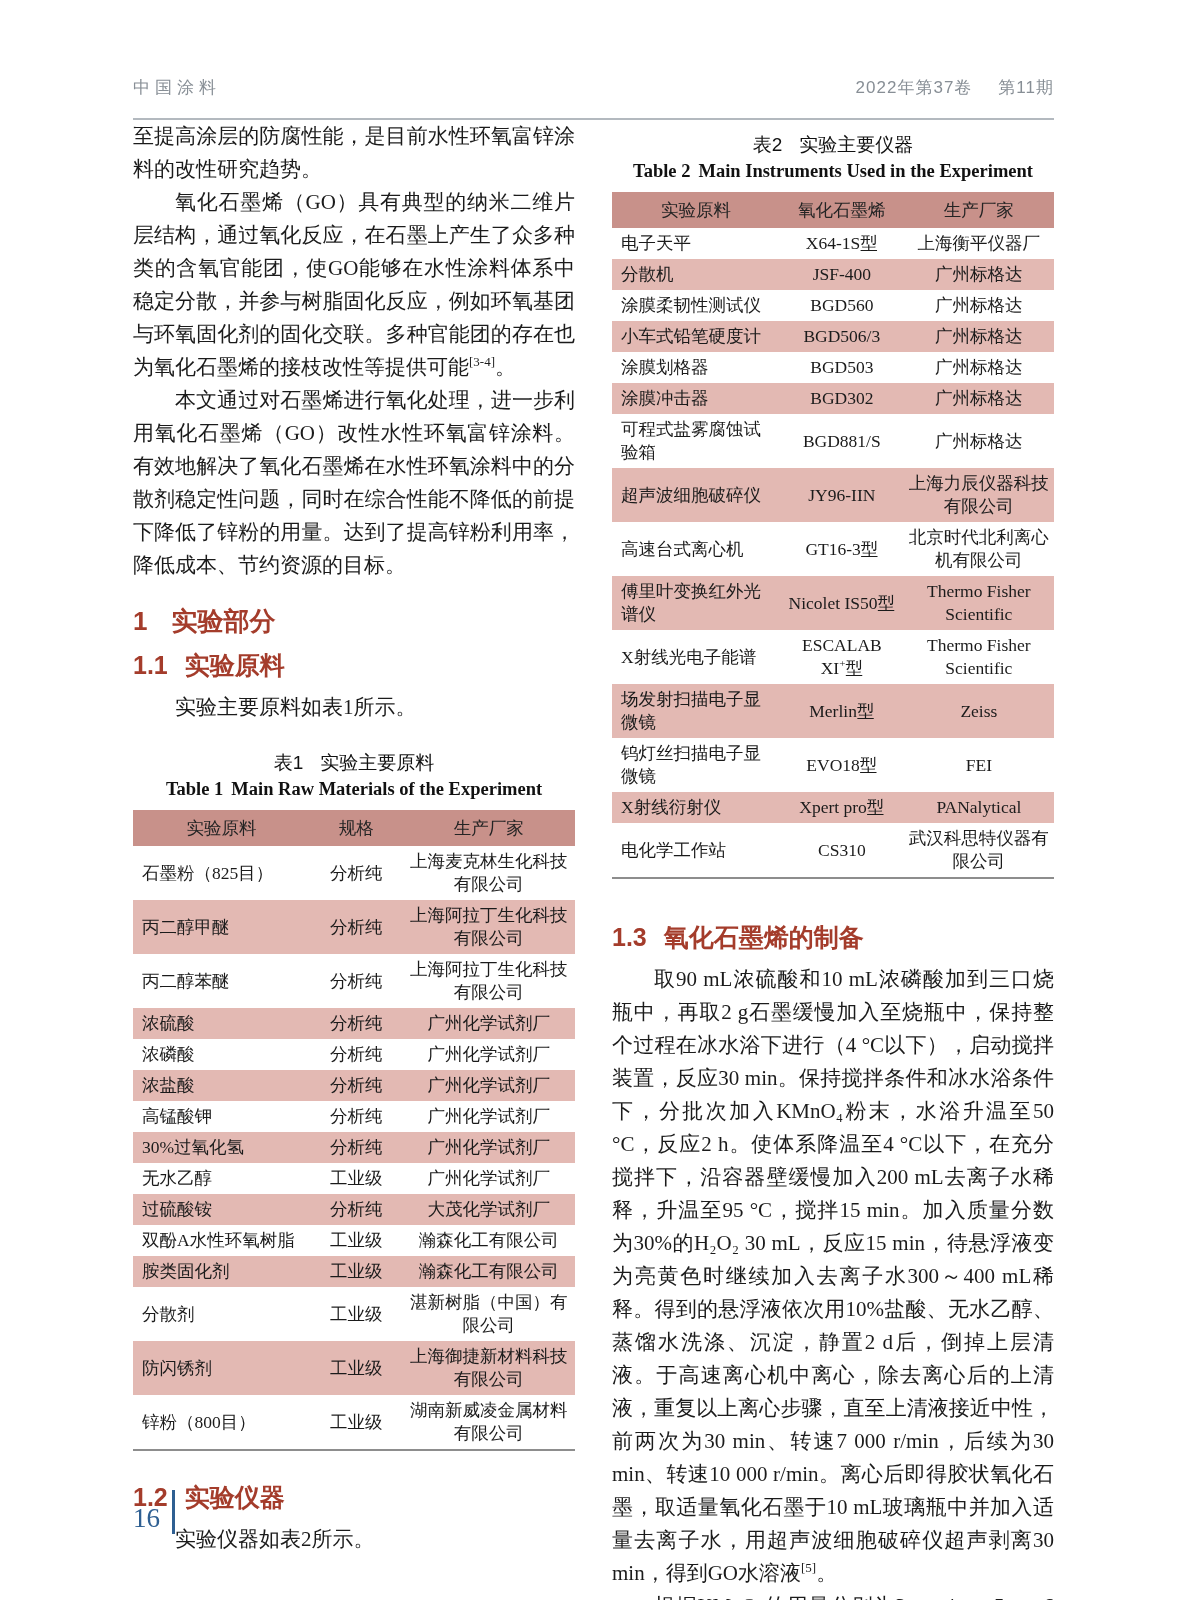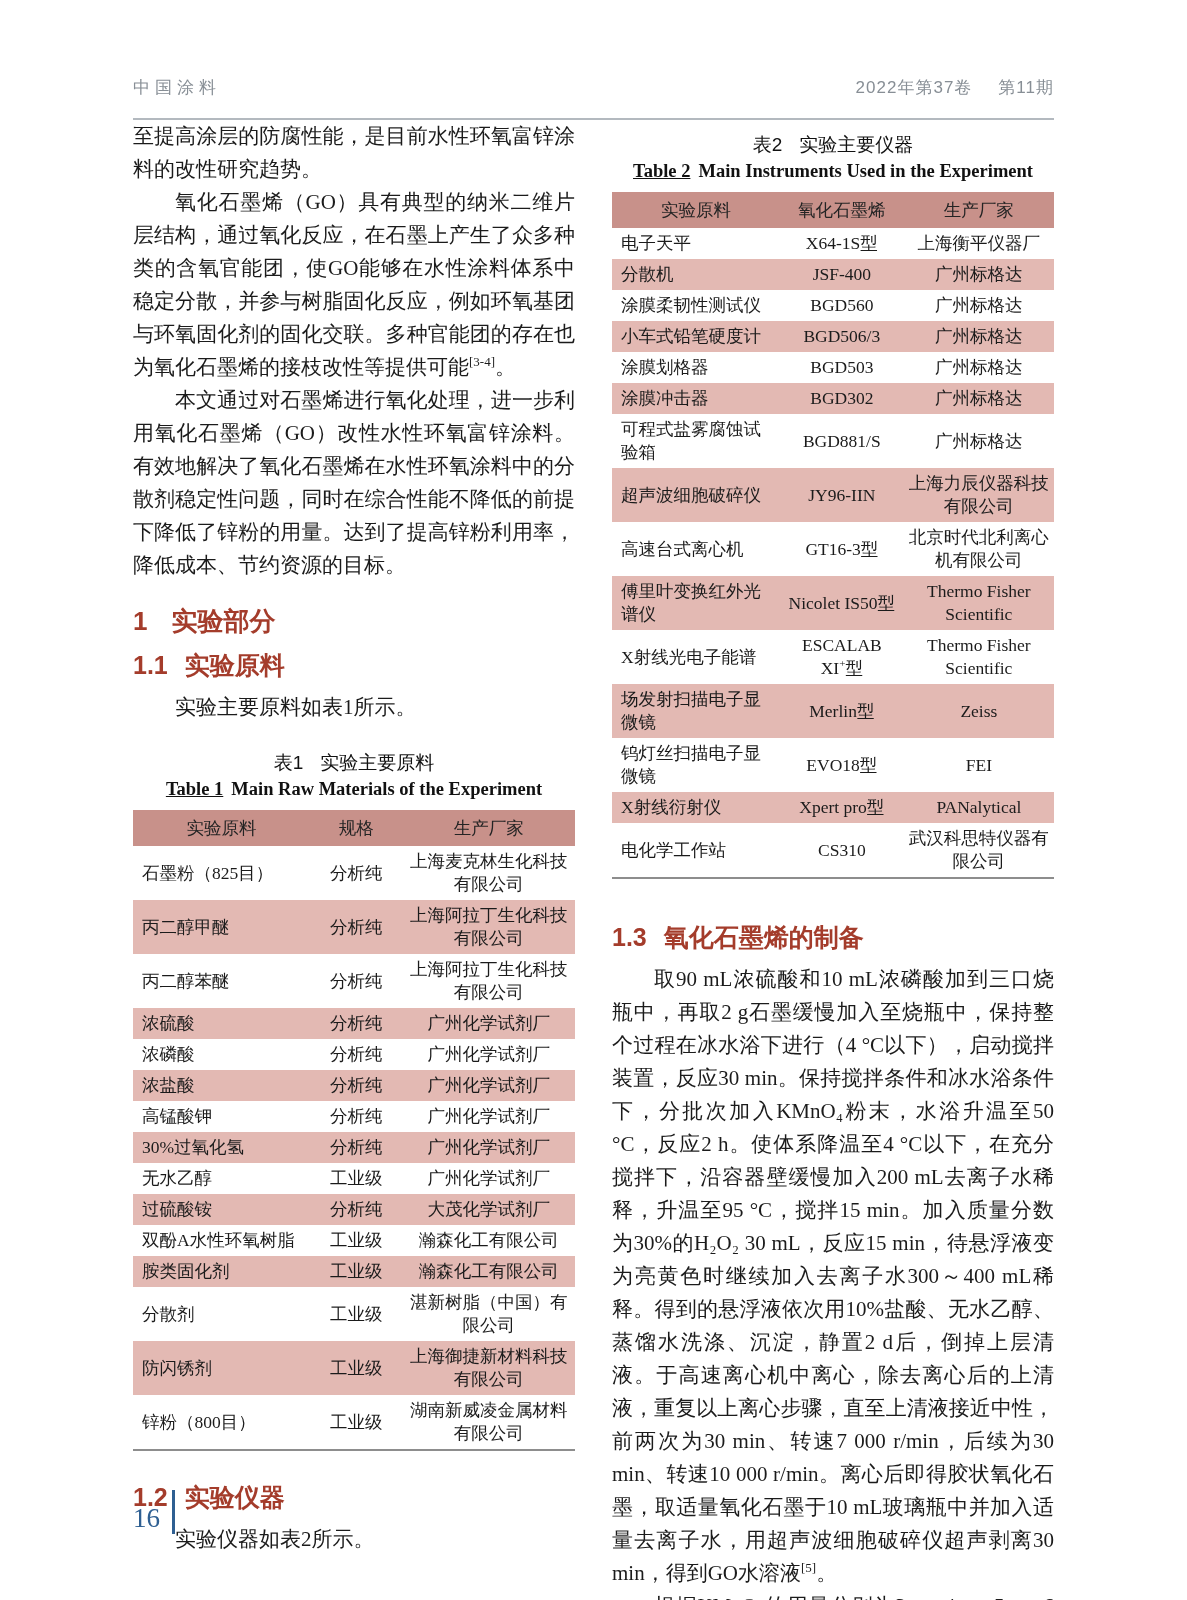--- a/index.html
+++ b/index.html
@@ -43,21 +43,21 @@
   
   .tbl-cap-zh{
     margin:26px 0 3px 0;text-align:center;
     font-family:"Liberation Sans","DejaVu Sans",sans-serif;
     font-weight:normal;font-size:19px;color:#111;
   }
   .tbl-cap-zh .cap-label{margin-right:17px;}
   .tbl-cap-en{
     margin:0 0 10px 0;text-align:center;font-weight:bold;font-size:18.5px;color:#111;
   }
-  .tbl-cap-en .cap-label{margin-right:8px;text-decoration:underline;}
+  .tbl-cap-en .cap-label{margin-right:8px;}
   .r-first{margin-top:12px;}
   
   table{width:100%;border-collapse:collapse;font-size:17.5px;border-bottom:2px solid #8d8d8d;}
   thead th{
     background:#c8918a;font-weight:normal;padding:6px 2px;text-align:center;
     color:#242424;
   }
   tbody td{padding:4px 2px;text-align:center;line-height:23px;vertical-align:middle;}
   tbody td:first-child{text-align:left;padding-left:9px;}
   tbody tr:nth-child(even){background:#e3b9b3;}

